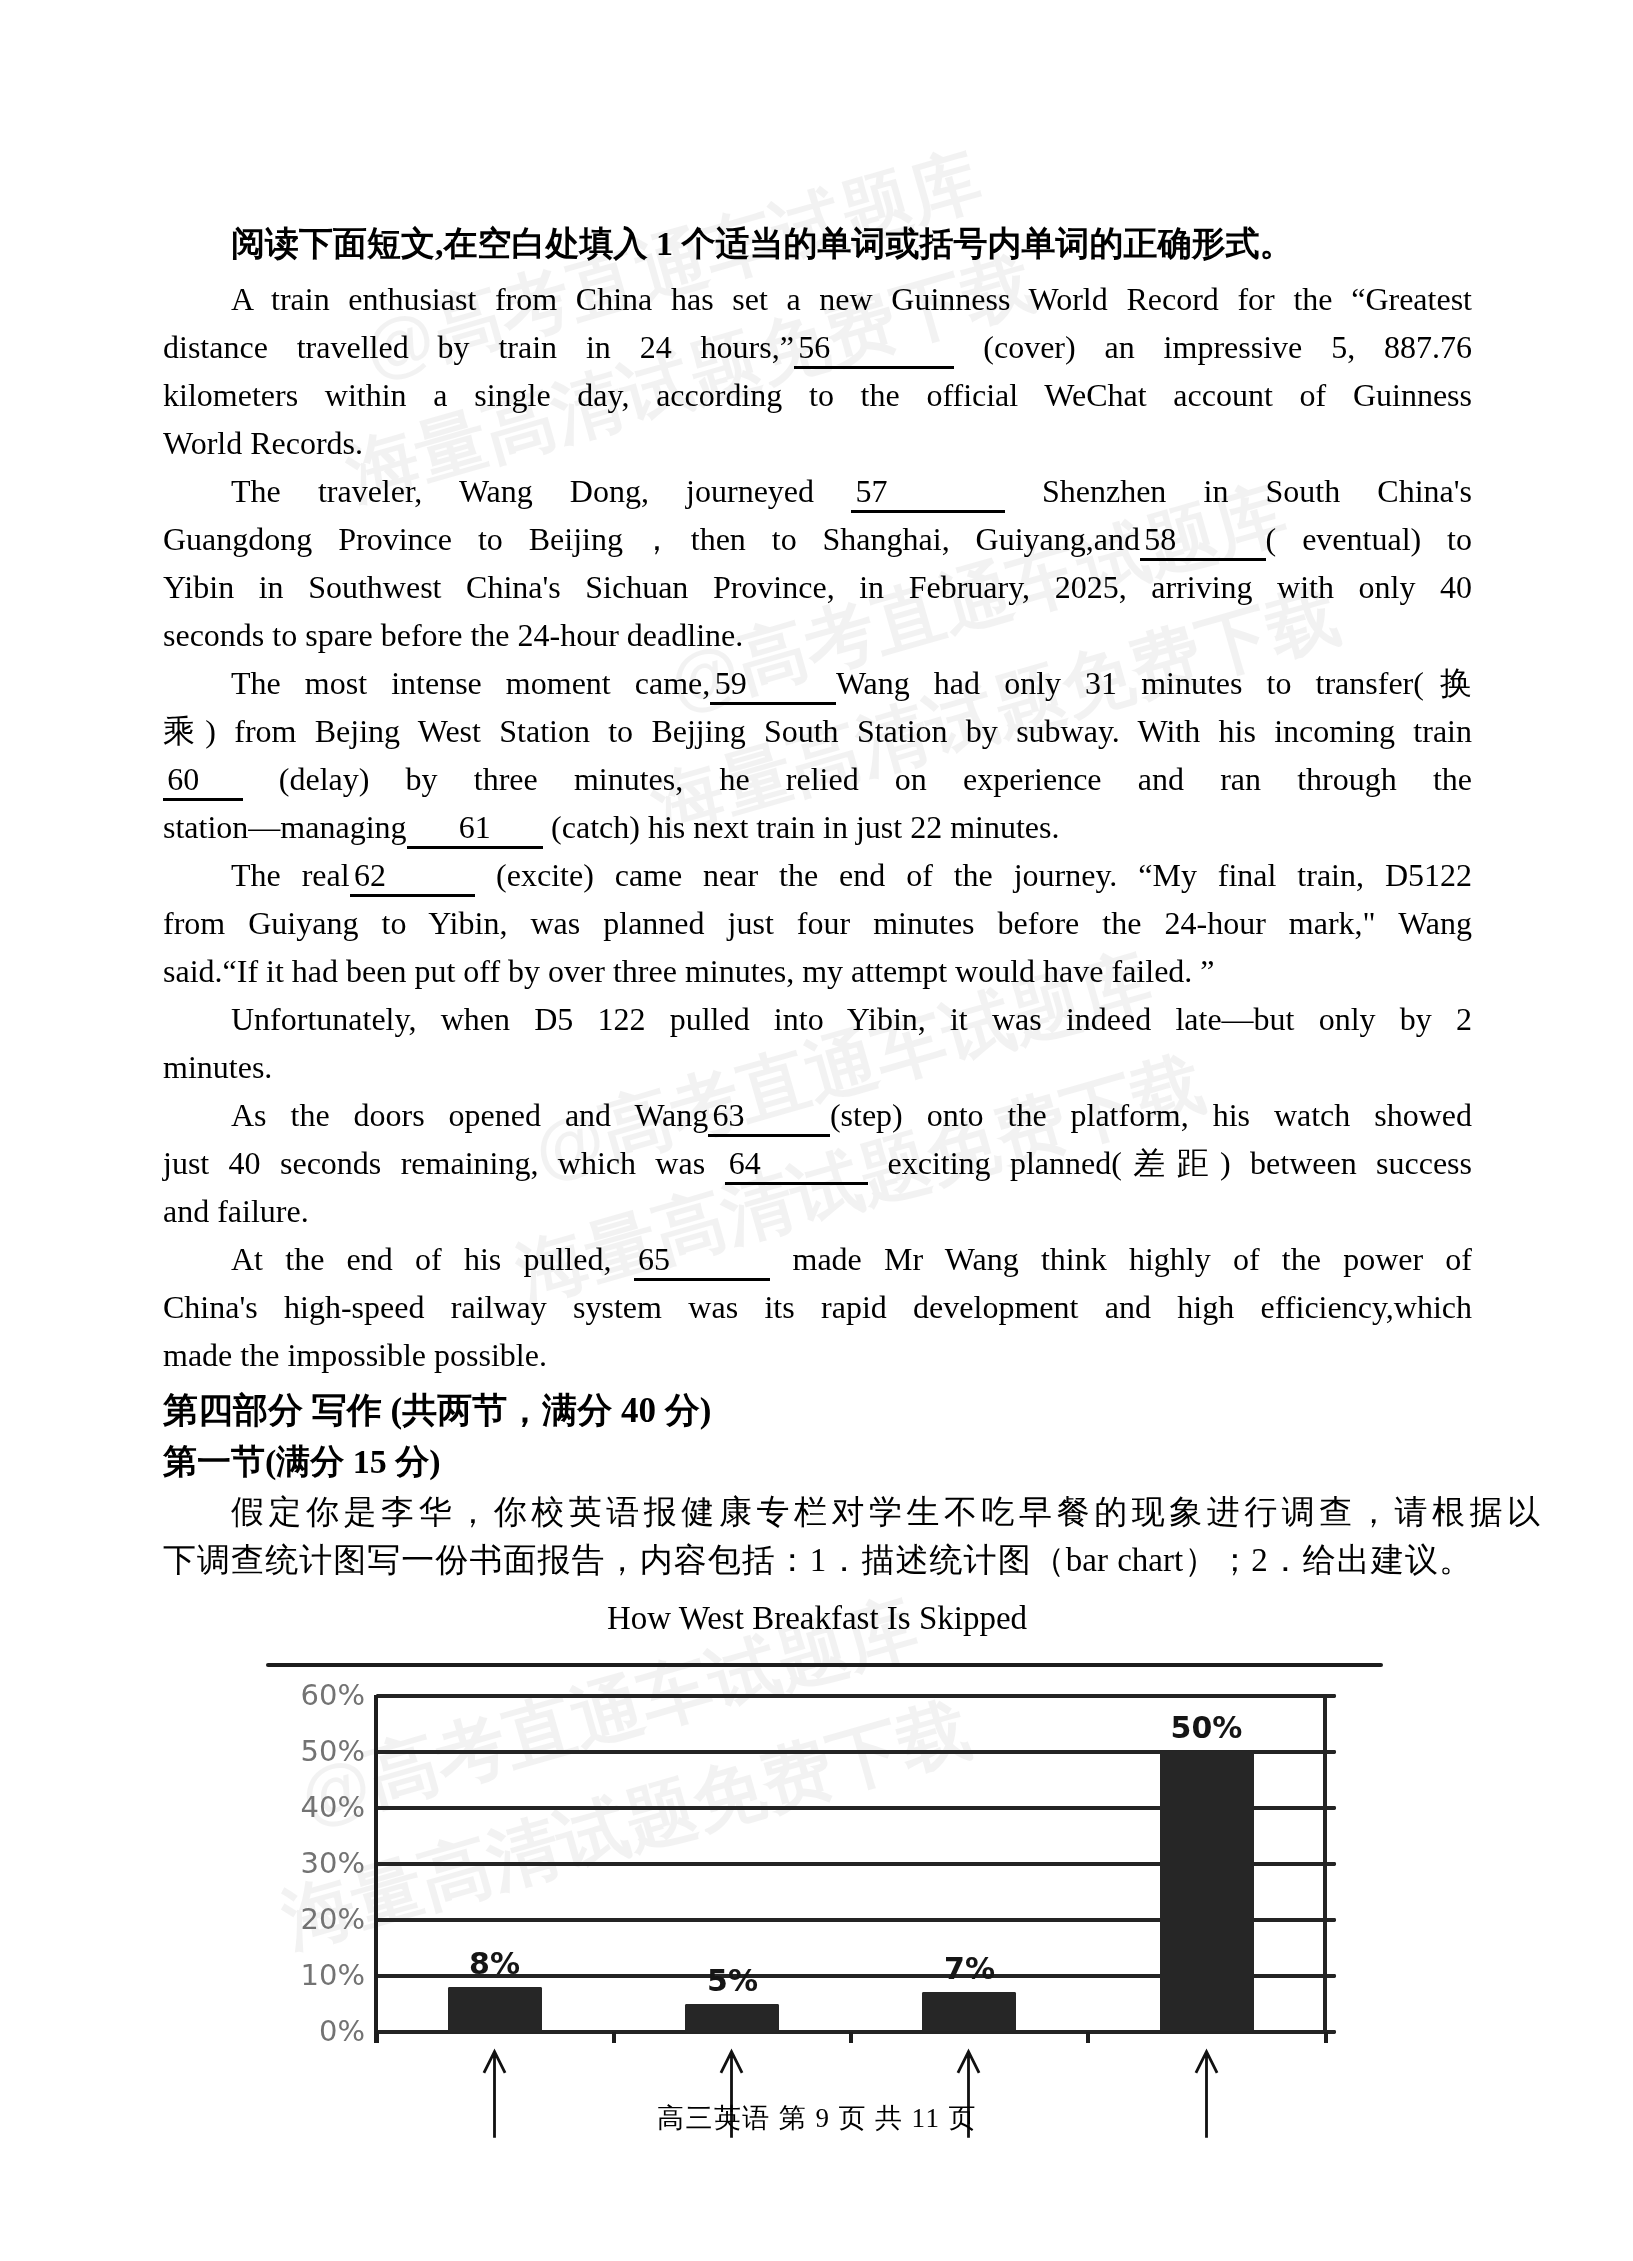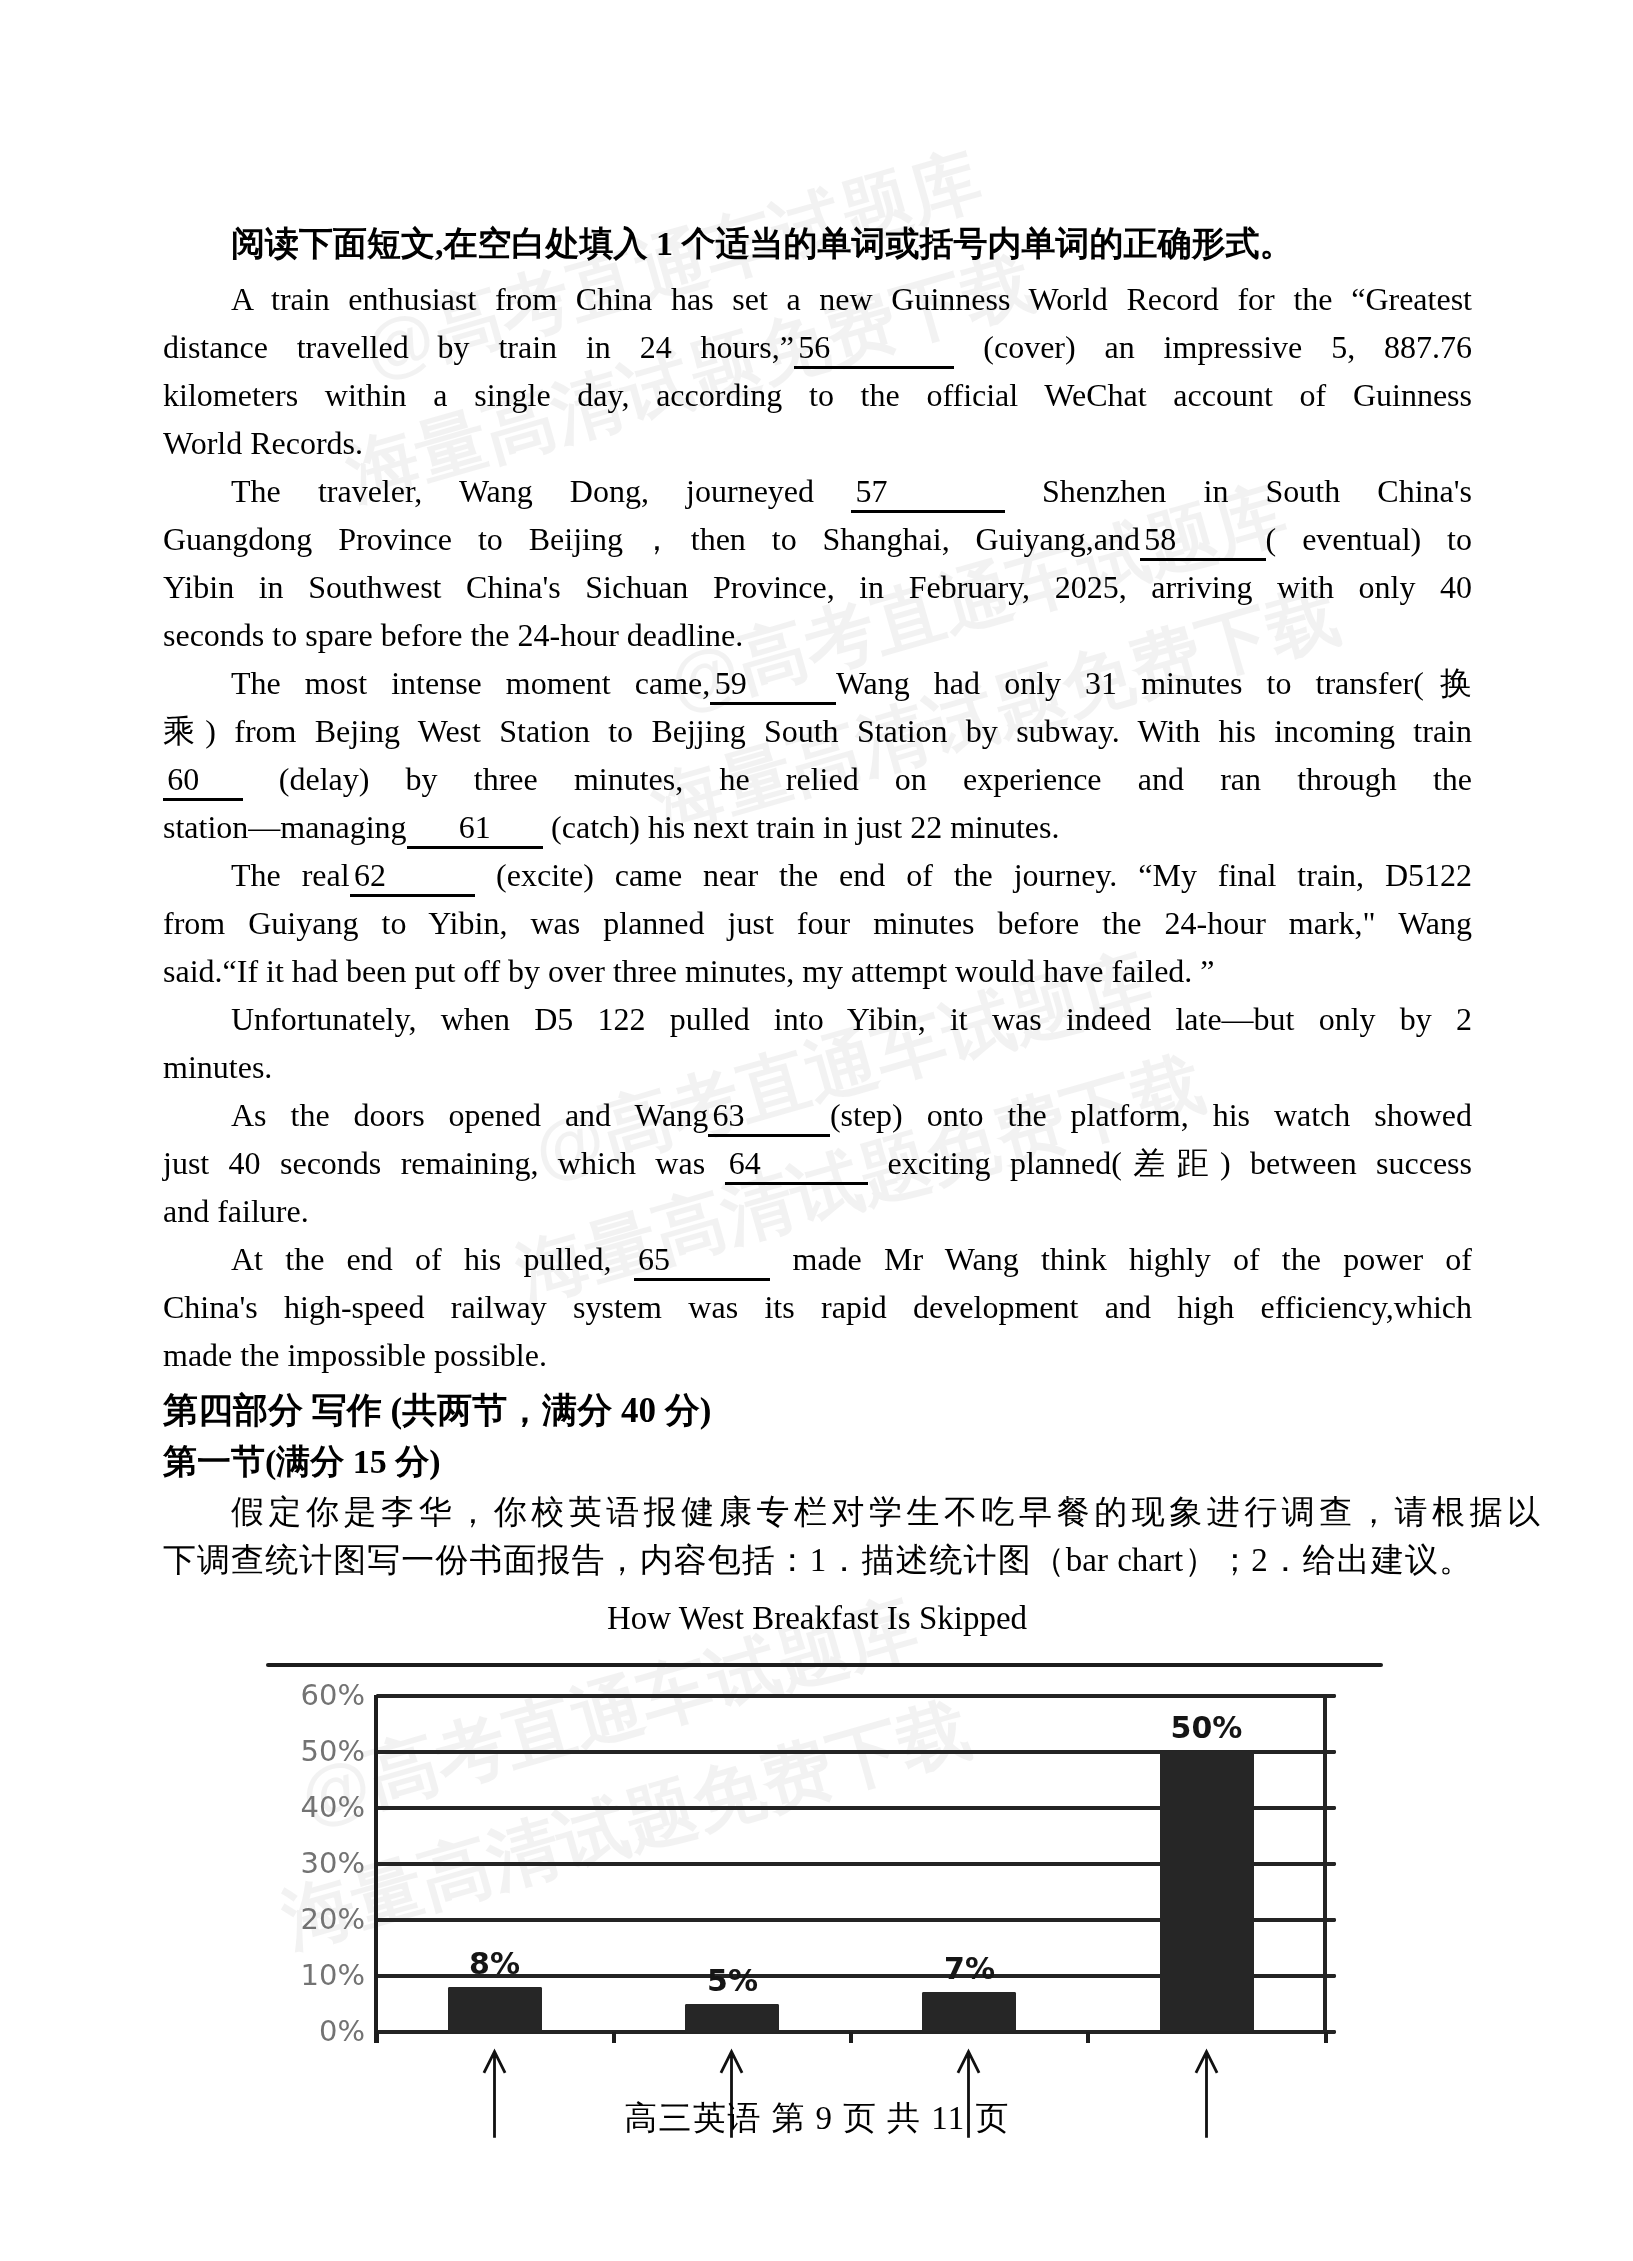--- a/index.html
+++ b/index.html
@@ -45,21 +45,21 @@
   .raxis{position:absolute;width:3.5px;background:#242424;}
   .xtick{position:absolute;width:3.5px;background:#1d1d1d;}
   .ylab{position:absolute;width:99px;text-align:right;font-family:"DejaVu Sans",sans-serif;
         font-weight:normal;font-size:29px;height:31px;line-height:31px;color:#737373;}
   .bar{position:absolute;background:#262626;border-radius:1.4px;}
   .blab{position:absolute;width:121px;text-align:center;font-family:"DejaVu Sans",sans-serif;
         font-weight:bold;font-size:30px;height:35px;line-height:35px;color:#151515;}
   .arr{position:absolute;width:31px;height:94px;}
 
   .footer{position:absolute;left:0;top:2101px;width:1634px;text-align:center;
-          font-size:33px;height:35px;line-height:35px;letter-spacing:1.4px;}
+          font-size:27px;height:35px;line-height:35px;letter-spacing:1.4px;}
 </style>
 </head>
 <body>
 
 <div class="page">
 
   <div class="wm" style="left:369px;top:213px;">
     <span>@高考直通车试题库</span>
     <span class="wm2">海量高清试题免费下载</span>
   </div>

